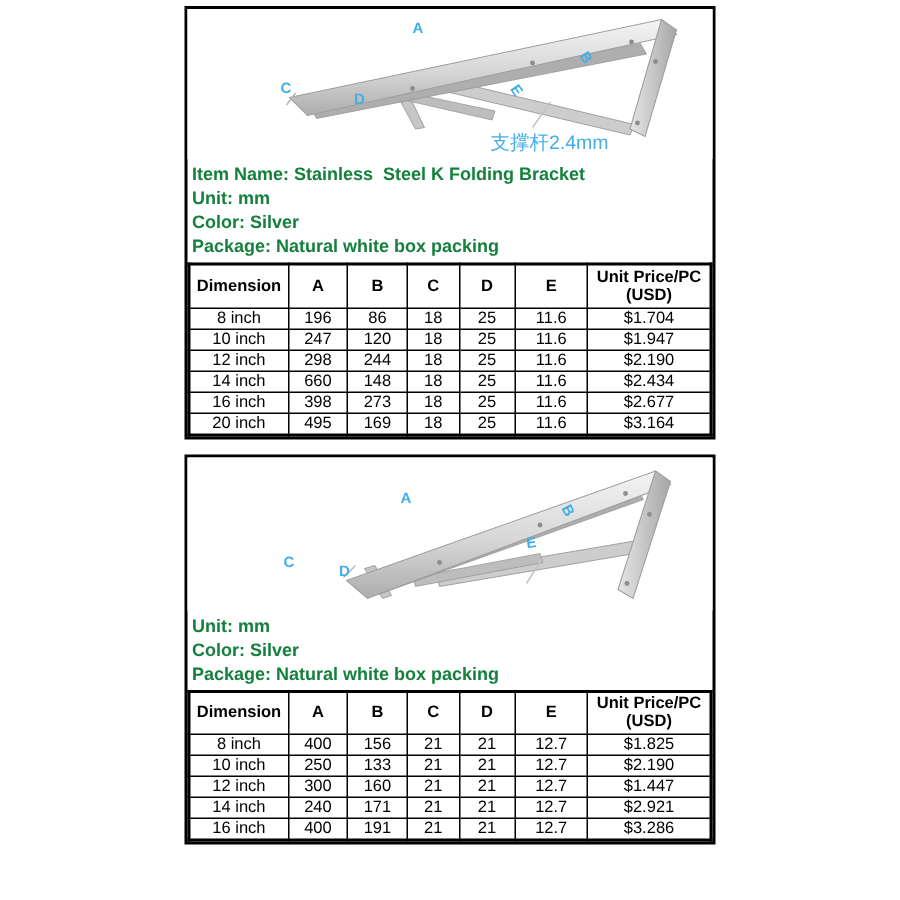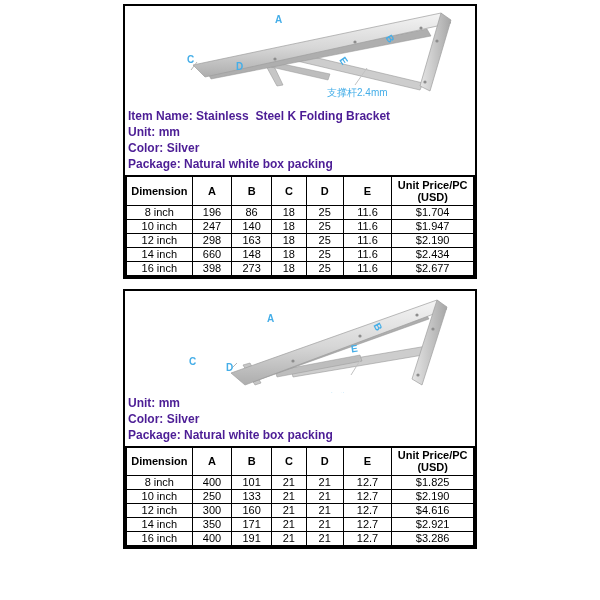--- a/index.html
+++ b/index.html
@@ -6,26 +6,26 @@
   html,body { width: 600px; height: 600px; background: #ffffff;
     font-family: "Liberation Sans", sans-serif; }
   .page { width: 354px; margin: 4px auto 0; }
   .card { border: 2px solid #000; background: #fff; margin-bottom: 10px; }
 
   
   .image-area { position: relative; height: 100px; overflow: hidden; background: #fff; }
   .image-area.tall { height: 102px; }
   .dim-label { position: absolute; color: #45aee8; font-weight: bold;
     font-size: 10px; line-height: 10px; }
-  .annotation { position: absolute; color: #45aee8; font-size: 10px;
+  .annotation { position: absolute; color: #45aee8; font-size: 13px;
     white-space: nowrap; }
 
   
   .info { padding: 2px 3px 3px; }
-  .info-line { font-size: 12px; font-weight: bold; color: #4c1d95;
+  .info-line { font-size: 12px; font-weight: bold; color: #15803d;
     line-height: 16px; white-space: pre-wrap; }
 
   
   table.spec { width: 100%; border-collapse: collapse; table-layout: fixed;
     border: 2px solid #000; }
   table.spec th, table.spec td { border: 1px solid #000; text-align: center;
     vertical-align: middle; padding: 0; color: #000; overflow: hidden; }
   table.spec th { font-size: 11px; font-weight: bold; height: 29px; line-height: 12px; }
   table.spec td { font-size: 11px; font-weight: normal; height: 14px; line-height: 13px; }
   table.spec td.dim { font-weight: normal; }
@@ -119,30 +119,30 @@
             <td>196</td>
             <td>86</td>
             <td>18</td>
             <td>25</td>
             <td>11.6</td>
             <td>$1.704</td>
           </tr>
           <tr>
             <td class="dim">10 inch</td>
             <td>247</td>
-            <td>140</td>
+            <td>120</td>
             <td>18</td>
             <td>25</td>
             <td>11.6</td>
             <td>$1.947</td>
           </tr>
           <tr>
             <td class="dim">12 inch</td>
             <td>298</td>
-            <td>163</td>
+            <td>244</td>
             <td>18</td>
             <td>25</td>
             <td>11.6</td>
             <td>$2.190</td>
           </tr>
           <tr>
             <td class="dim">14 inch</td>
             <td>660</td>
             <td>148</td>
             <td>18</td>
@@ -151,20 +151,29 @@
             <td>$2.434</td>
           </tr>
           <tr>
             <td class="dim">16 inch</td>
             <td>398</td>
             <td>273</td>
             <td>18</td>
             <td>25</td>
             <td>11.6</td>
             <td>$2.677</td>
+          </tr>
+          <tr>
+            <td class="dim">20 inch</td>
+            <td>495</td>
+            <td>169</td>
+            <td>18</td>
+            <td>25</td>
+            <td>11.6</td>
+            <td>$3.164</td>
           </tr>
         </tbody>
     </table>
   </section>
 
   <section class="card">
 
     <div class="image-area tall">
       <svg width="350" height="102" viewBox="0 0 350 102">
 
@@ -222,21 +231,21 @@
             <th>C</th>
             <th>D</th>
             <th>E</th>
             <th>Unit Price/PC (USD)</th>
           </tr>
       </thead>
       <tbody>
           <tr>
             <td class="dim">8 inch</td>
             <td>400</td>
-            <td>101</td>
+            <td>156</td>
             <td>21</td>
             <td>21</td>
             <td>12.7</td>
             <td>$1.825</td>
           </tr>
           <tr>
             <td class="dim">10 inch</td>
             <td>250</td>
             <td>133</td>
             <td>21</td>
@@ -244,25 +253,25 @@
             <td>12.7</td>
             <td>$2.190</td>
           </tr>
           <tr>
             <td class="dim">12 inch</td>
             <td>300</td>
             <td>160</td>
             <td>21</td>
             <td>21</td>
             <td>12.7</td>
-            <td>$4.616</td>
+            <td>$1.447</td>
           </tr>
           <tr>
             <td class="dim">14 inch</td>
-            <td>350</td>
+            <td>240</td>
             <td>171</td>
             <td>21</td>
             <td>21</td>
             <td>12.7</td>
             <td>$2.921</td>
           </tr>
           <tr>
             <td class="dim">16 inch</td>
             <td>400</td>
             <td>191</td>

